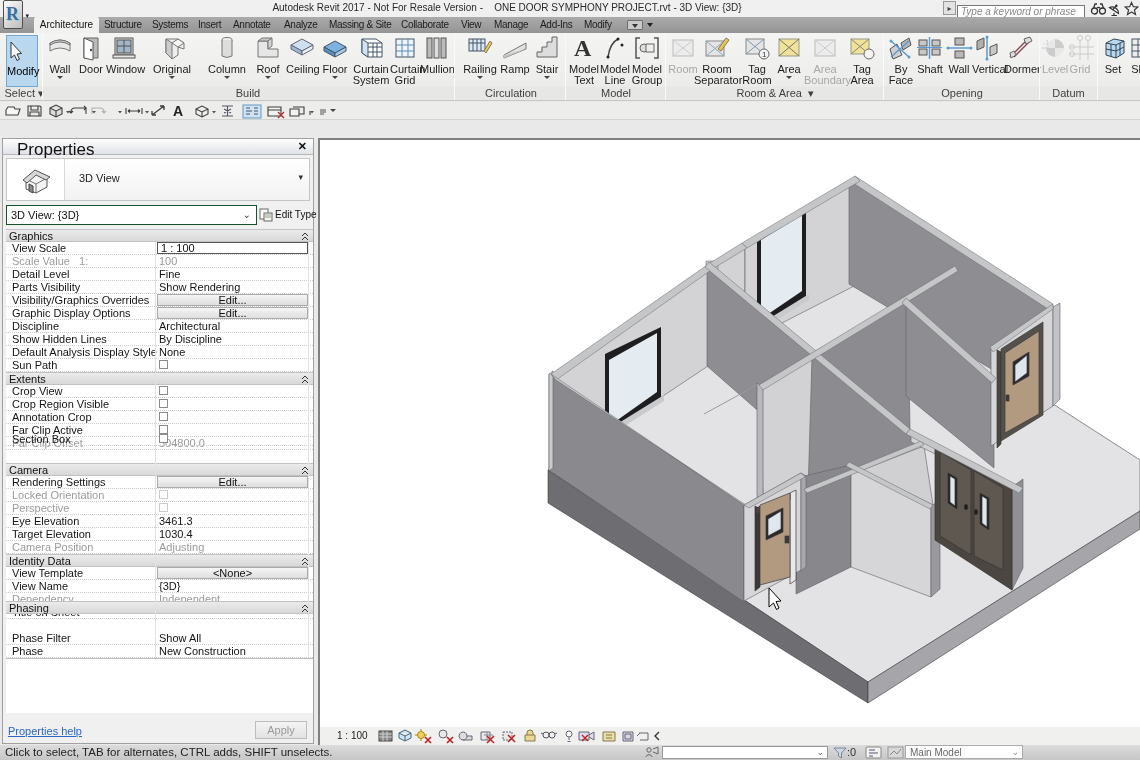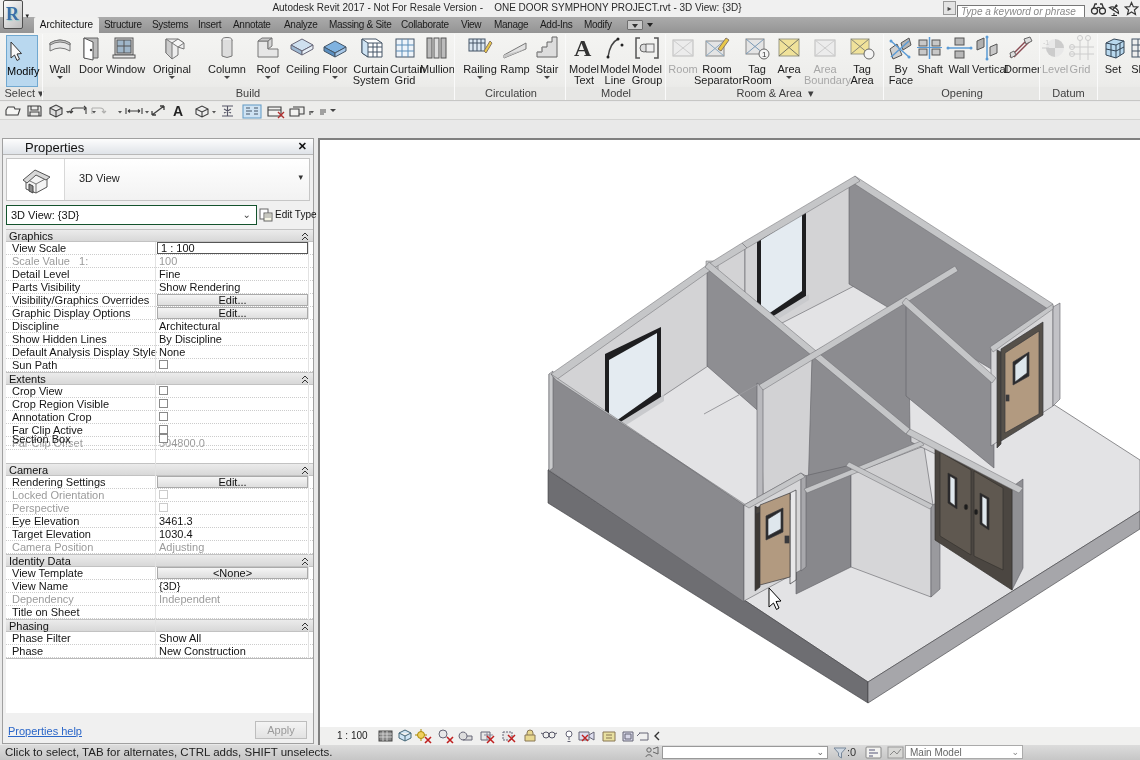--- a/index.html
+++ b/index.html
@@ -337,21 +337,21 @@
             <path d="M145 9 l4 0 l-2 2.5 Z"></path>
             <path d="M212 9 l4 0 l-2 2.5 Z"></path>
             <path d="M310 9 l4 0 l-2 2.5 Z"></path>
           </g>
       </g>
     </svg>
   </div>
   <div id="main">
     <div id="props">
       <div style="position:absolute;left:0;top:0;width:310px;height:16px;background:linear-gradient(#fdfdfd,#dfe3e8);border-bottom:1px solid #b8b8b8;">
-        <span style="position:absolute;left:14px;top:1px;font-size:13px;color:#111;padding-left:8px;">Properties</span>
+        <span style="position:absolute;left:6px;top:1px;font-size:17px;color:#111;padding-left:8px;">Properties</span>
         <span style="position:absolute;right:6px;top:1px;font-size:11px;color:#111;font-weight:bold;">✕</span>
       </div>
       <div style="position:absolute;left:3px;top:19px;width:304px;height:43px;background:linear-gradient(#ffffff,#f2f2f2);border:1px solid #c6c6c6;">
         <div style="position:absolute;left:0;top:0;width:58px;height:41px;border-right:1px solid #d8d8d8;background:#fff;">
           <svg width="40" height="36" style="margin:3px 0 0 9px">
             <path d="M10 17 L20 10 L31 16 L31 25 L20 31 L10 27 Z" fill="#f4f4f4" stroke="#555" stroke-width="1"></path>
             <path d="M20 22 L20 31 M10 17 L20 22 L31 16" fill="none" stroke="#555" stroke-width="0.8"></path>
             <path d="M7 18 L19 8 L34 15 L30 18 L20 13 L11 21 Z" fill="#d8d8d8" stroke="#555" stroke-width="1"></path>
             <path d="M13 22 L17 24 L17 31 L13 29 Z" fill="#8a8a8a" stroke="#444"></path>
           </svg>
@@ -481,21 +481,21 @@
             <span class="pl">View Name</span>
             <span class="pv">{3D}</span>
           </div>
         <div class="r" style="top:364px">
             <span class="pl gray">Dependency</span>
             <span class="pv gray">Independent</span>
           </div>
         <div class="r" style="top:377px">
             <span class="pl">Title on Sheet</span>
           </div>
-        <div class="ph" style="top:390px">Phasing<svg class="chv" width="8" height="9">
+        <div class="ph" style="top:372px">Phasing<svg class="chv" width="8" height="9">
               <path d="M1 4 L4 1 L7 4 M1 8 L4 5 L7 8" fill="none" stroke="#333" stroke-width="1"></path>
             </svg></div>
         <div class="r" style="top:403px">
             <span class="pl">Phase Filter</span>
             <span class="pv">Show All</span>
           </div>
         <div class="r" style="top:416px">
             <span class="pl">Phase</span>
             <span class="pv">New Construction</span>
           </div>

